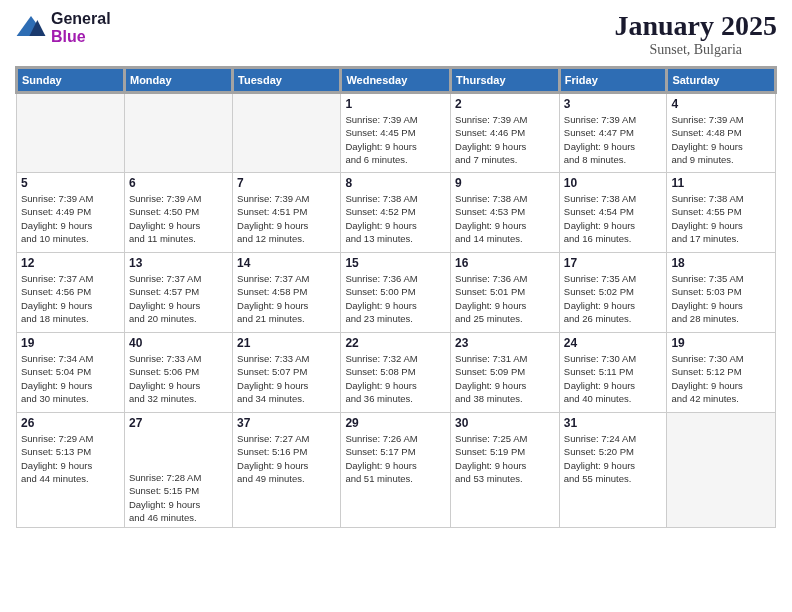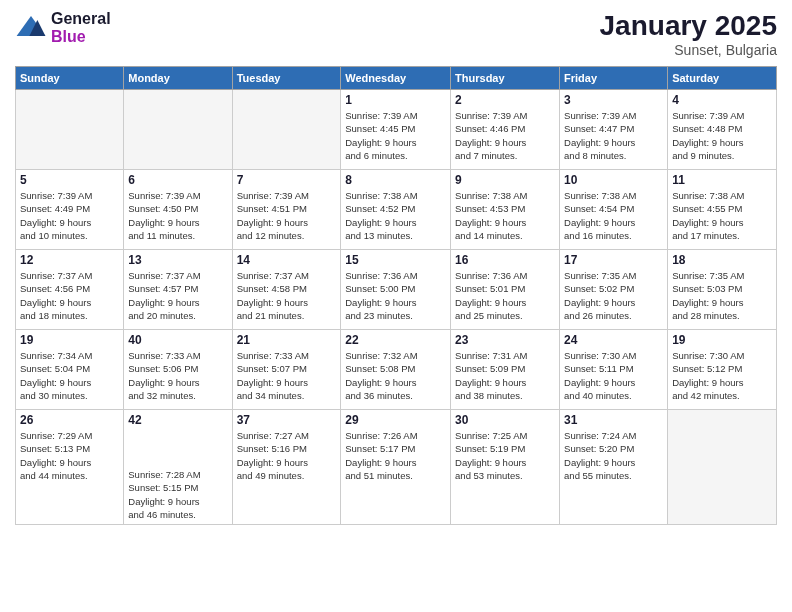--- a/index.html
+++ b/index.html
@@ -23,21 +23,22 @@
     .logo {
       display: flex;
       align-items: center;
       gap: 4px;
     }
     .logo-icon {
       width: 32px;
       height: 32px;
     }
     .title-block {
-      text-align: right;
+      text-align: center;
+      font-family: Liberation Serif, serif;
     }
     .month-title {
       font-size: 28px;
       font-weight: bold;
       color: #1a1a2e;
     }
     .location-title {
       font-size: 14px;
       color: #555;
     }
@@ -45,21 +46,21 @@
       width: 100%;
       border-collapse: collapse;
       font-size: 10px;
     }
     .calendar th {
       background-color: #2e6db4;
       color: #fff;
       padding: 5px 4px;
       text-align: left;
       font-size: 11px;
-      border: 1px solid #a3a3a3;
+      border: 3px solid #a3a3a3;
       margin-top: 48px;
     }
     .calendar td {
       border: 1px solid #ccc;
       vertical-align: top;
       padding: 3px 4px;
       width: 113px;
       height: 80px;
       background: #fff;
     }
@@ -300,21 +301,21 @@
         </tr>
         <tr>
           <td>
             <div class="day-number">26</div>
             <div class="day-info" style="white-space: pre-line;">Sunrise: 7:29 AM
 Sunset: 5:13 PM
 Daylight: 9 hours
 and 44 minutes.</div>
           </td>
           <td>
-            <div class="day-number">42</div>
+            <div class="day-number">27</div>
             <div class="day-info" style="white-space: pre-line; margin-top: 41px;">Sunrise: 7:28 AM
 Sunset: 5:15 PM
 Daylight: 9 hours
 and 46 minutes.</div>
           </td>
           <td>
             <div class="day-number">37</div>
             <div class="day-info" style="white-space: pre-line;">Sunrise: 7:27 AM
 Sunset: 5:16 PM
 Daylight: 9 hours

